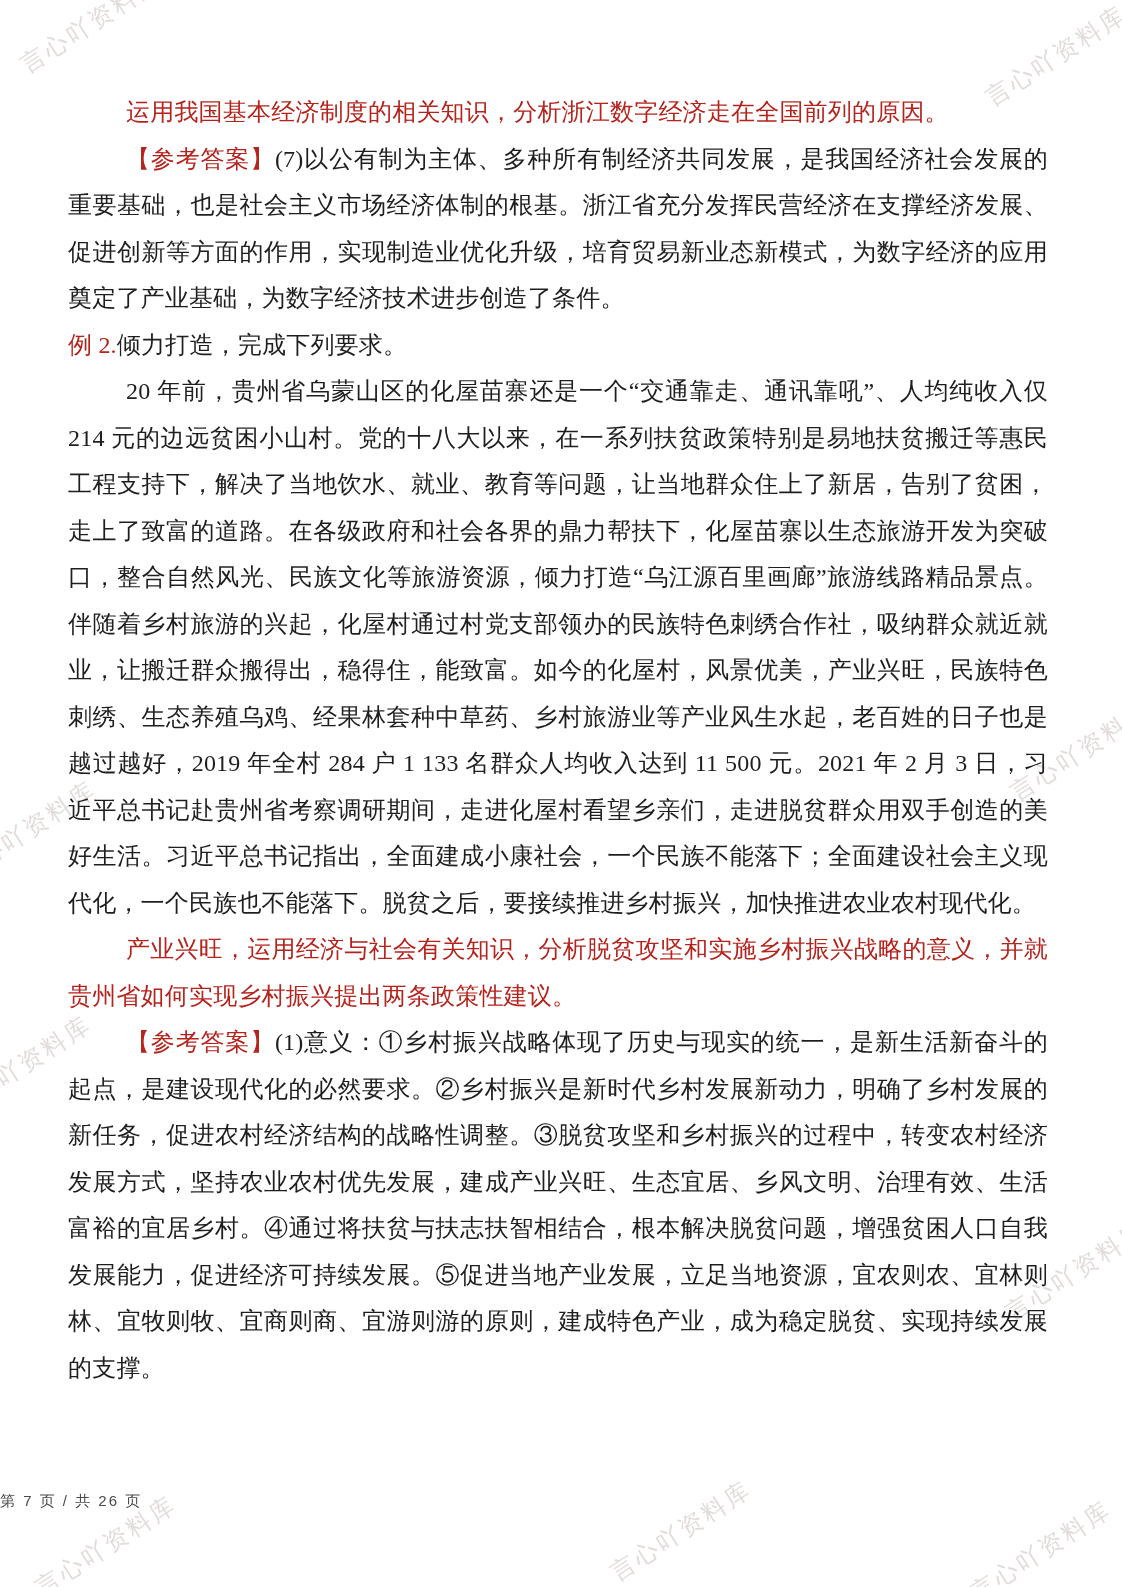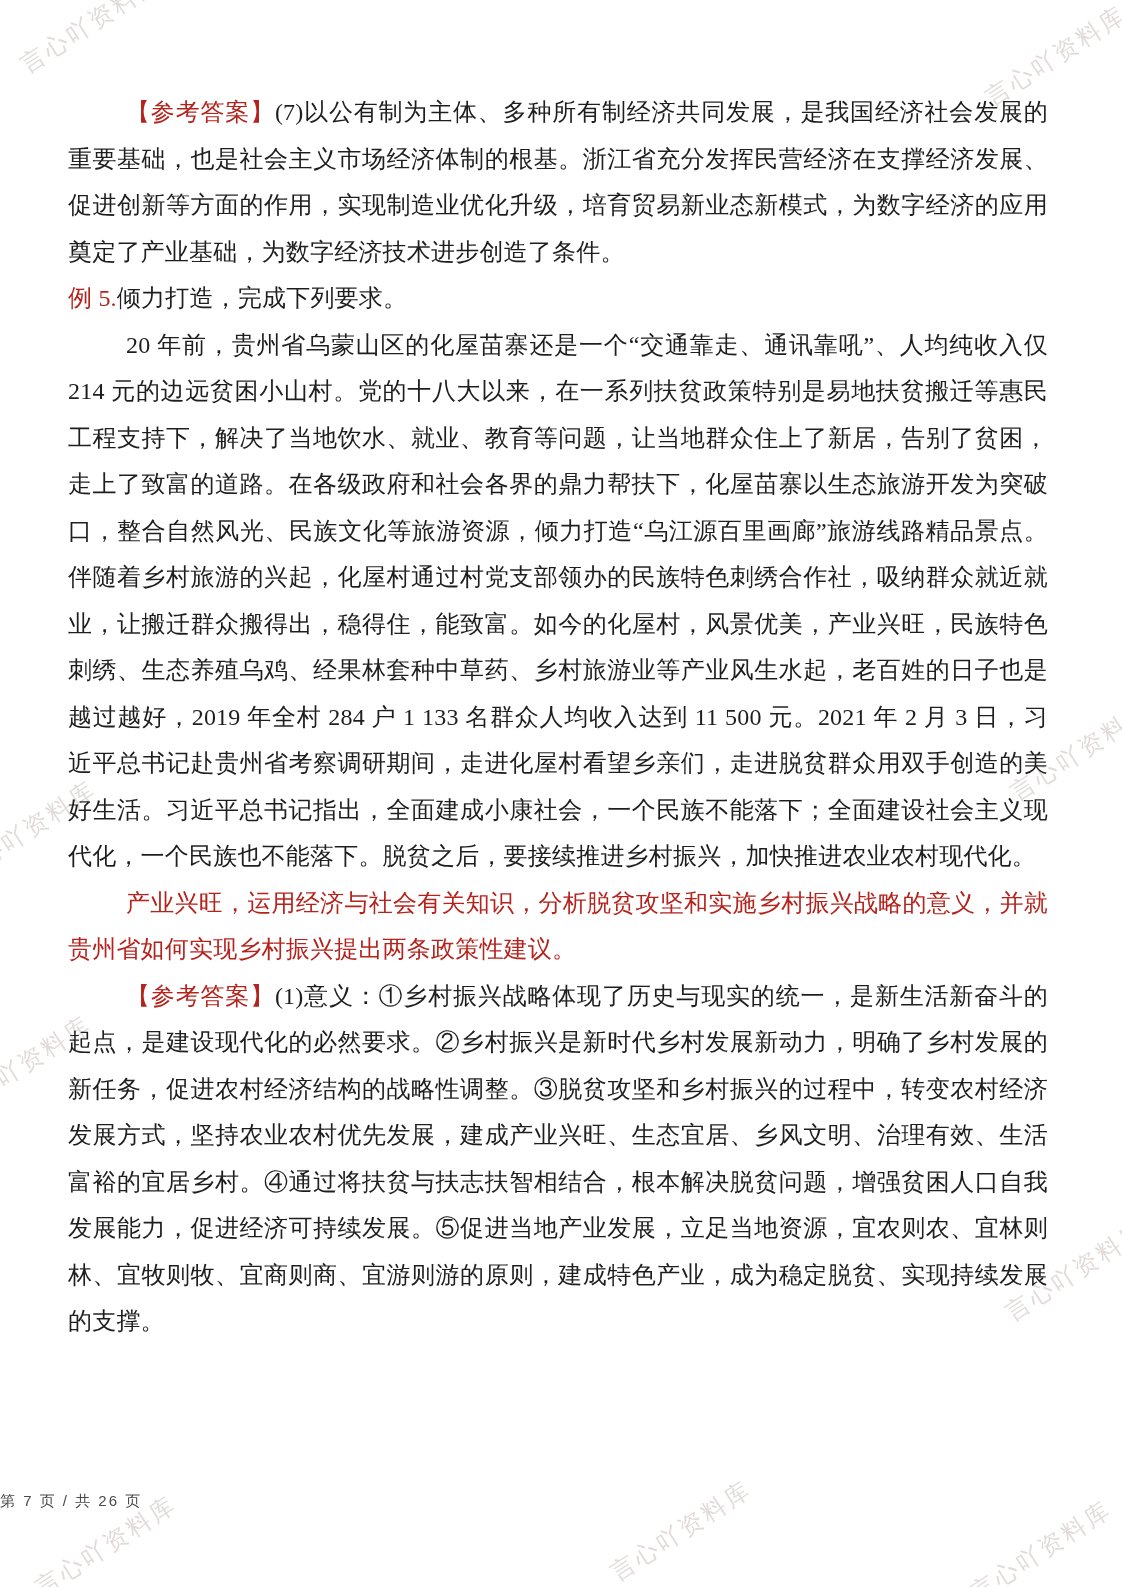--- a/index.html
+++ b/index.html
@@ -62,28 +62,31 @@
     <span class="wm" style="left:-60px;top:1050px;">言心吖资料库</span>
     <span class="wm" style="left:995px;top:1255px;">言心吖资料库</span>
     <span class="wm" style="left:25px;top:1530px;">言心吖资料库</span>
     <span class="wm" style="left:600px;top:1515px;">言心吖资料库</span>
     <span class="wm" style="left:960px;top:1535px;">言心吖资料库</span>
   </div>
 
   <main class="content">
 
 
+    <p class="para indent">
+      <span class="red">运用我国基本经济制度的相关知识，分析浙江数字经济走在全国前列的原因。</span>
+    </p>
 
     <p class="para indent">
       <span class="red">【参考答案】</span><span>(7)以公有制为主体、多种所有制经济共同发展，是我国经济社会发展的重要基础，也是社会主义市场经济体制的根基。浙江省充分发挥民营经济在支撑经济发展、促进创新等方面的作用，实现制造业优化升级，培育贸易新业态新模式，为数字经济的应用奠定了产业基础，为数字经济技术进步创造了条件。</span>
     </p>
 
 
     <p class="para">
-      <span class="red">例 5.</span><span>倾力打造，完成下列要求。</span>
+      <span class="red">例 2.</span><span>倾力打造，完成下列要求。</span>
     </p>
 
     <p class="para indent">
       <span>20 年前，贵州省乌蒙山区的化屋苗寨还是一个“交通靠走、通讯靠吼”、人均纯收入仅 214 元的边远贫困小山村。党的十八大以来，在一系列扶贫政策特别是易地扶贫搬迁等惠民工程支持下，解决了当地饮水、就业、教育等问题，让当地群众住上了新居，告别了贫困，走上了致富的道路。在各级政府和社会各界的鼎力帮扶下，化屋苗寨以生态旅游开发为突破口，整合自然风光、民族文化等旅游资源，倾力打造“乌江源百里画廊”旅游线路精品景点。伴随着乡村旅游的兴起，化屋村通过村党支部领办的民族特色刺绣合作社，吸纳群众就近就业，让搬迁群众搬得出，稳得住，能致富。如今的化屋村，风景优美，产业兴旺，民族特色刺绣、生态养殖乌鸡、经果林套种中草药、乡村旅游业等产业风生水起，老百姓的日子也是越过越好，2019 年全村 284 户 1 133 名群众人均收入达到 11 500 元。2021 年 2 月 3 日，习近平总书记赴贵州省考察调研期间，走进化屋村看望乡亲们，走进脱贫群众用双手创造的美好生活。习近平总书记指出，全面建成小康社会，一个民族不能落下；全面建设社会主义现代化，一个民族也不能落下。脱贫之后，要接续推进乡村振兴，加快推进农业农村现代化。</span>
     </p>
 
     <p class="para indent">
       <span class="red">产业兴旺，运用经济与社会有关知识，分析脱贫攻坚和实施乡村振兴战略的意义，并就贵州省如何实现乡村振兴提出两条政策性建议。</span>
     </p>
 

